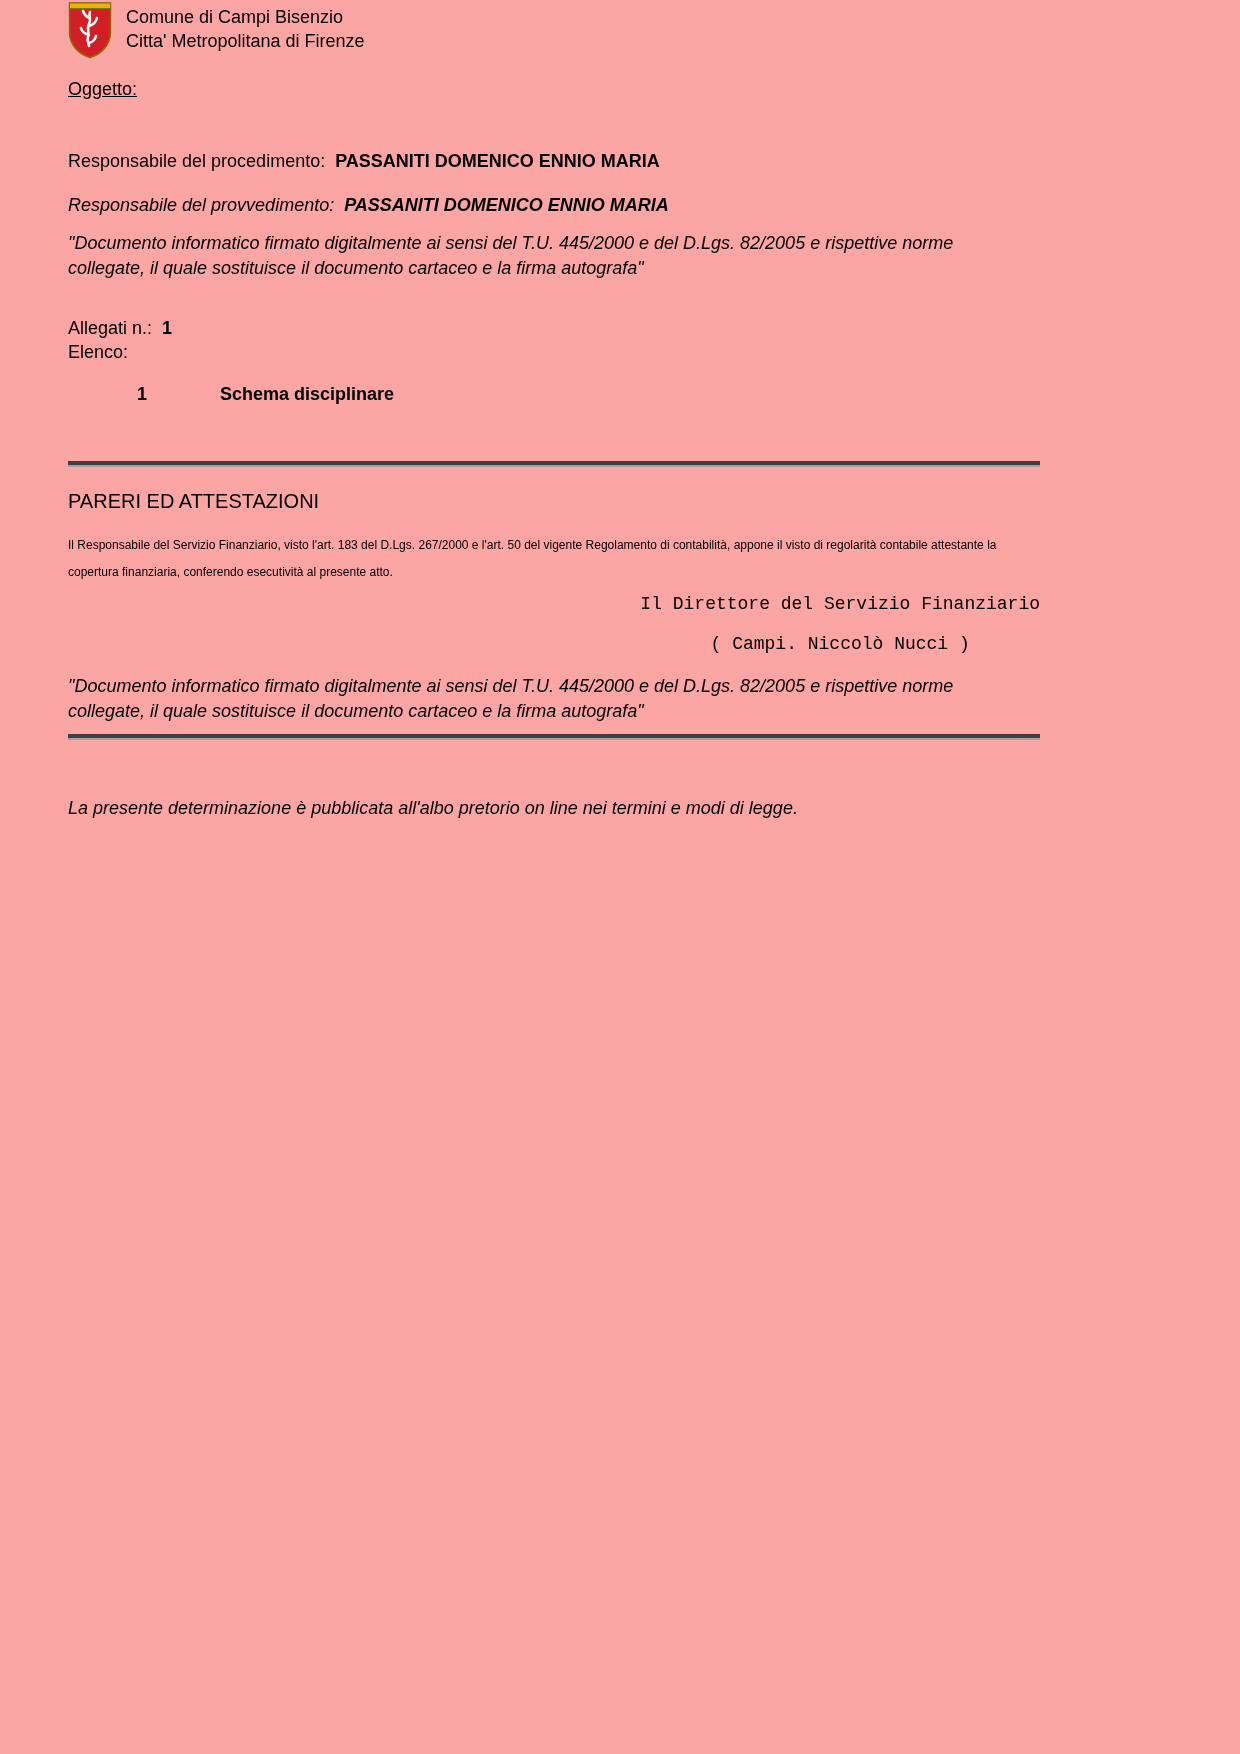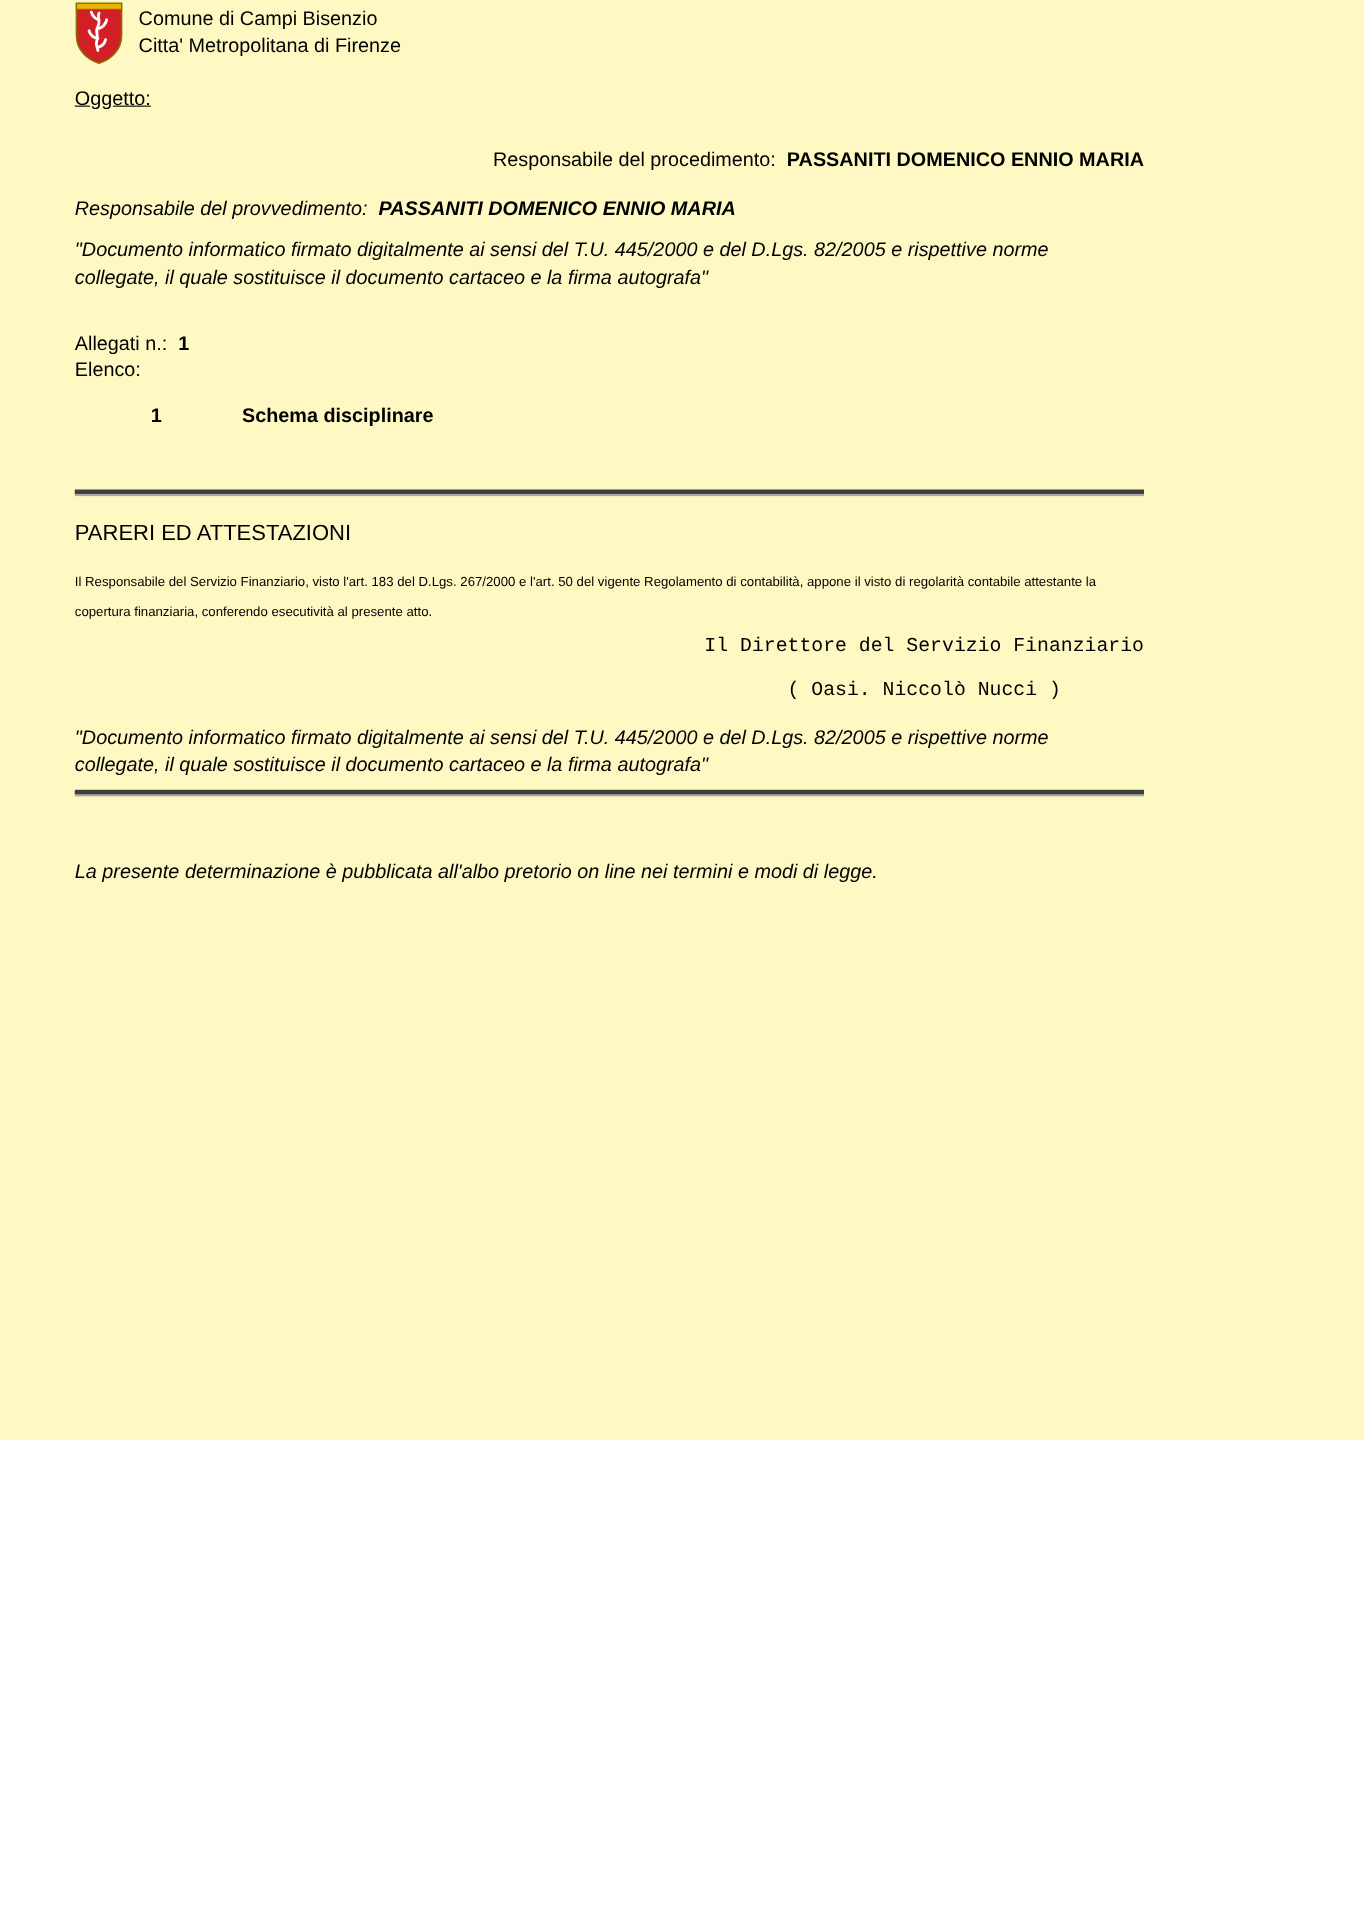--- a/index.html
+++ b/index.html
@@ -4,22 +4,22 @@
 <style>
   * { margin: 0; padding: 0; box-sizing: border-box; }
   html, body { background: #ffffff; }
   body {
     font-family: "Liberation Sans", sans-serif;
     color: #000000;
     -webkit-font-smoothing: antialiased;
   }
   .page {
     width: 1240px;
-    height: 1309px;
-    background: #fef9c3;
+    height: 1754px;
+    background: #fca5a5;
     position: relative;
     padding: 0 200px 0 68px;
     overflow: hidden;
   }
 
   
   .letterhead {
     display: flex;
     align-items: flex-start;
     gap: 14px;
@@ -37,21 +37,21 @@
   .title-line1 { font-size: 19px; font-weight: bold; }
   .title-line2 { font-size: 19px; font-weight: bold; margin-top: 16px; }
 
   
   .subject { margin-top: 18px; text-decoration: underline; }
   .subject-label { font-size: 18px; line-height: 24px; }
   .subject-text { font-size: 18px; font-weight: bold; line-height: 27px; }
 
   
   .responsible-line { font-size: 18px; line-height: 24px; }
-  .resp-1 { margin-top: 32px; text-align: right; }
+  .resp-1 { margin-top: 48px; }
   .resp-2 { margin-top: 20px; font-style: italic; }
   .responsible-line .name { font-weight: bold; margin-left: 10px; }
 
   
   .disclaimer {
     margin-top: 14px;
     font-size: 18px;
     font-style: italic;
     line-height: 25px;
     max-width: 940px;
@@ -149,21 +149,21 @@
 
   <div class="rule rule-1"></div>
 
   <div class="opinions-heading">PARERI ED ATTESTAZIONI</div>
 
   <div class="opinions-body">Il Responsabile del Servizio Finanziario, visto l'art. 183 del D.Lgs. 267/2000 e l'art. 50 del vigente Regolamento di contabilità, appone il visto di regolarità contabile attestante la copertura finanziaria, conferendo esecutività al presente atto.</div>
 
   <div class="signature-area">
     <div class="signature-block">
       <div>Il Direttore del Servizio Finanziario</div>
-      <div class="signer-name">( Oasi. Niccolò Nucci )</div>
+      <div class="signer-name">( Campi. Niccolò Nucci )</div>
     </div>
   </div>
 
   <div class="disclaimer opinions-disclaimer">"Documento informatico firmato digitalmente ai sensi del T.U. 445/2000 e del D.Lgs. 82/2005 e rispettive norme collegate, il quale sostituisce il documento cartaceo e la firma autografa"</div>
 
   <div class="rule rule-2"></div>
 
   <div class="publication-note">La presente determinazione è pubblicata all'albo pretorio on line nei termini e modi di legge.</div>
 
 </div>

